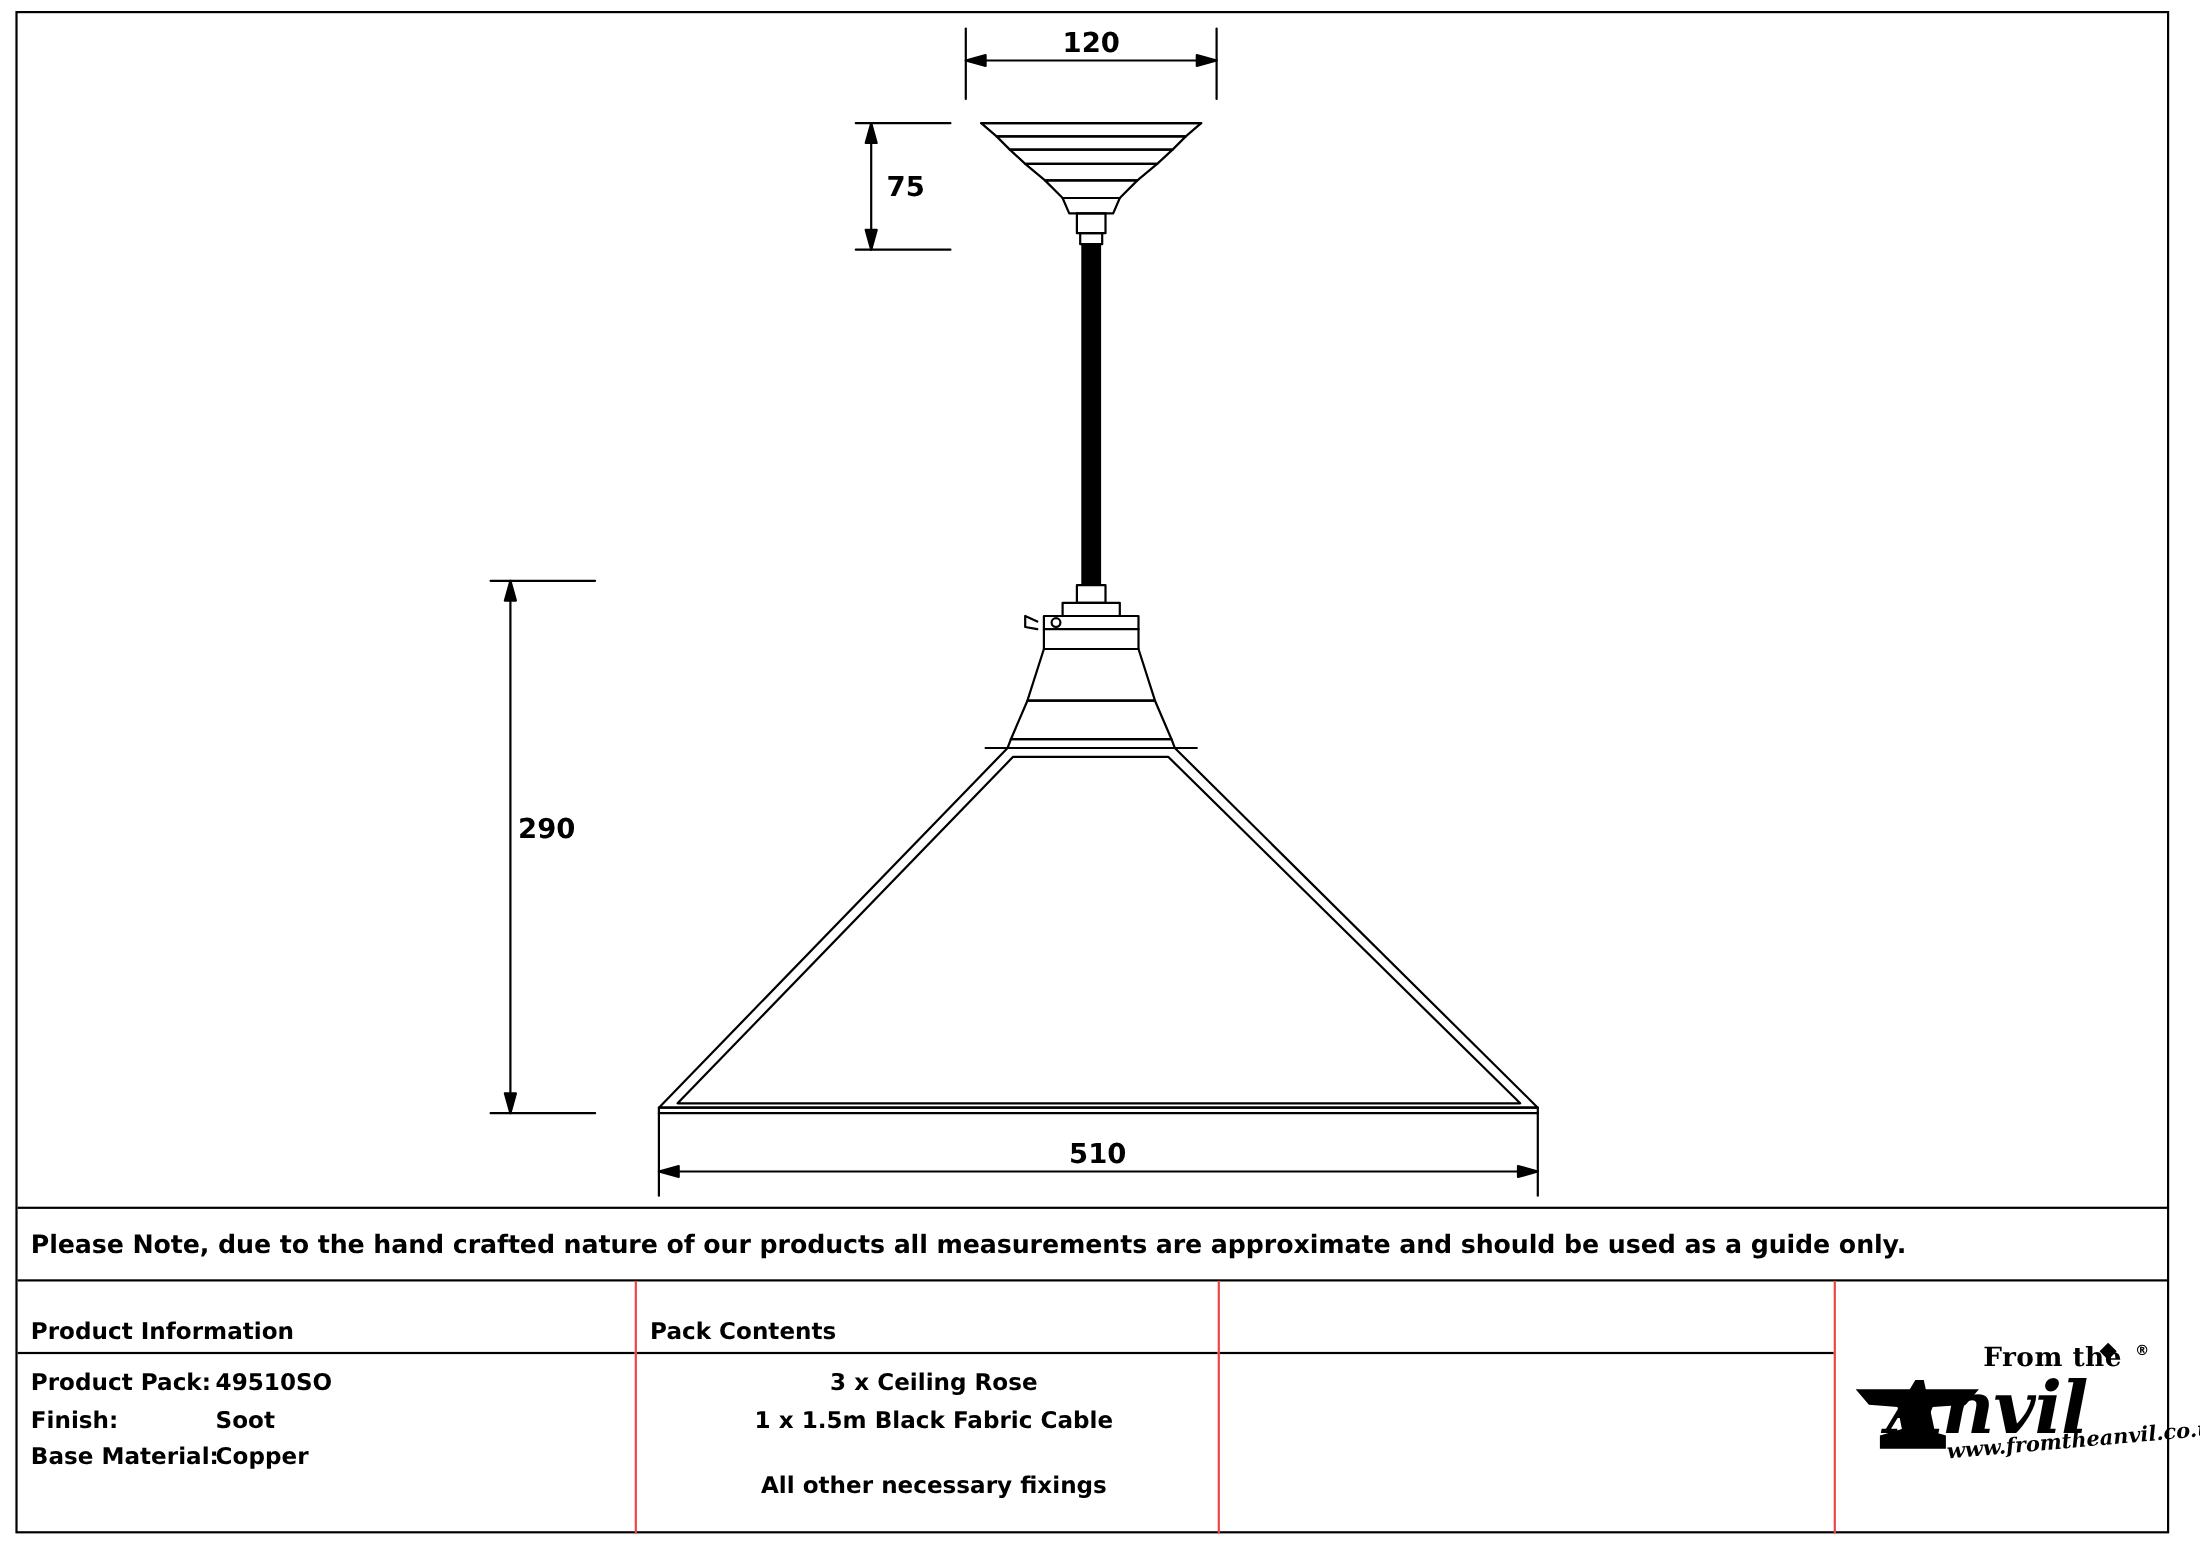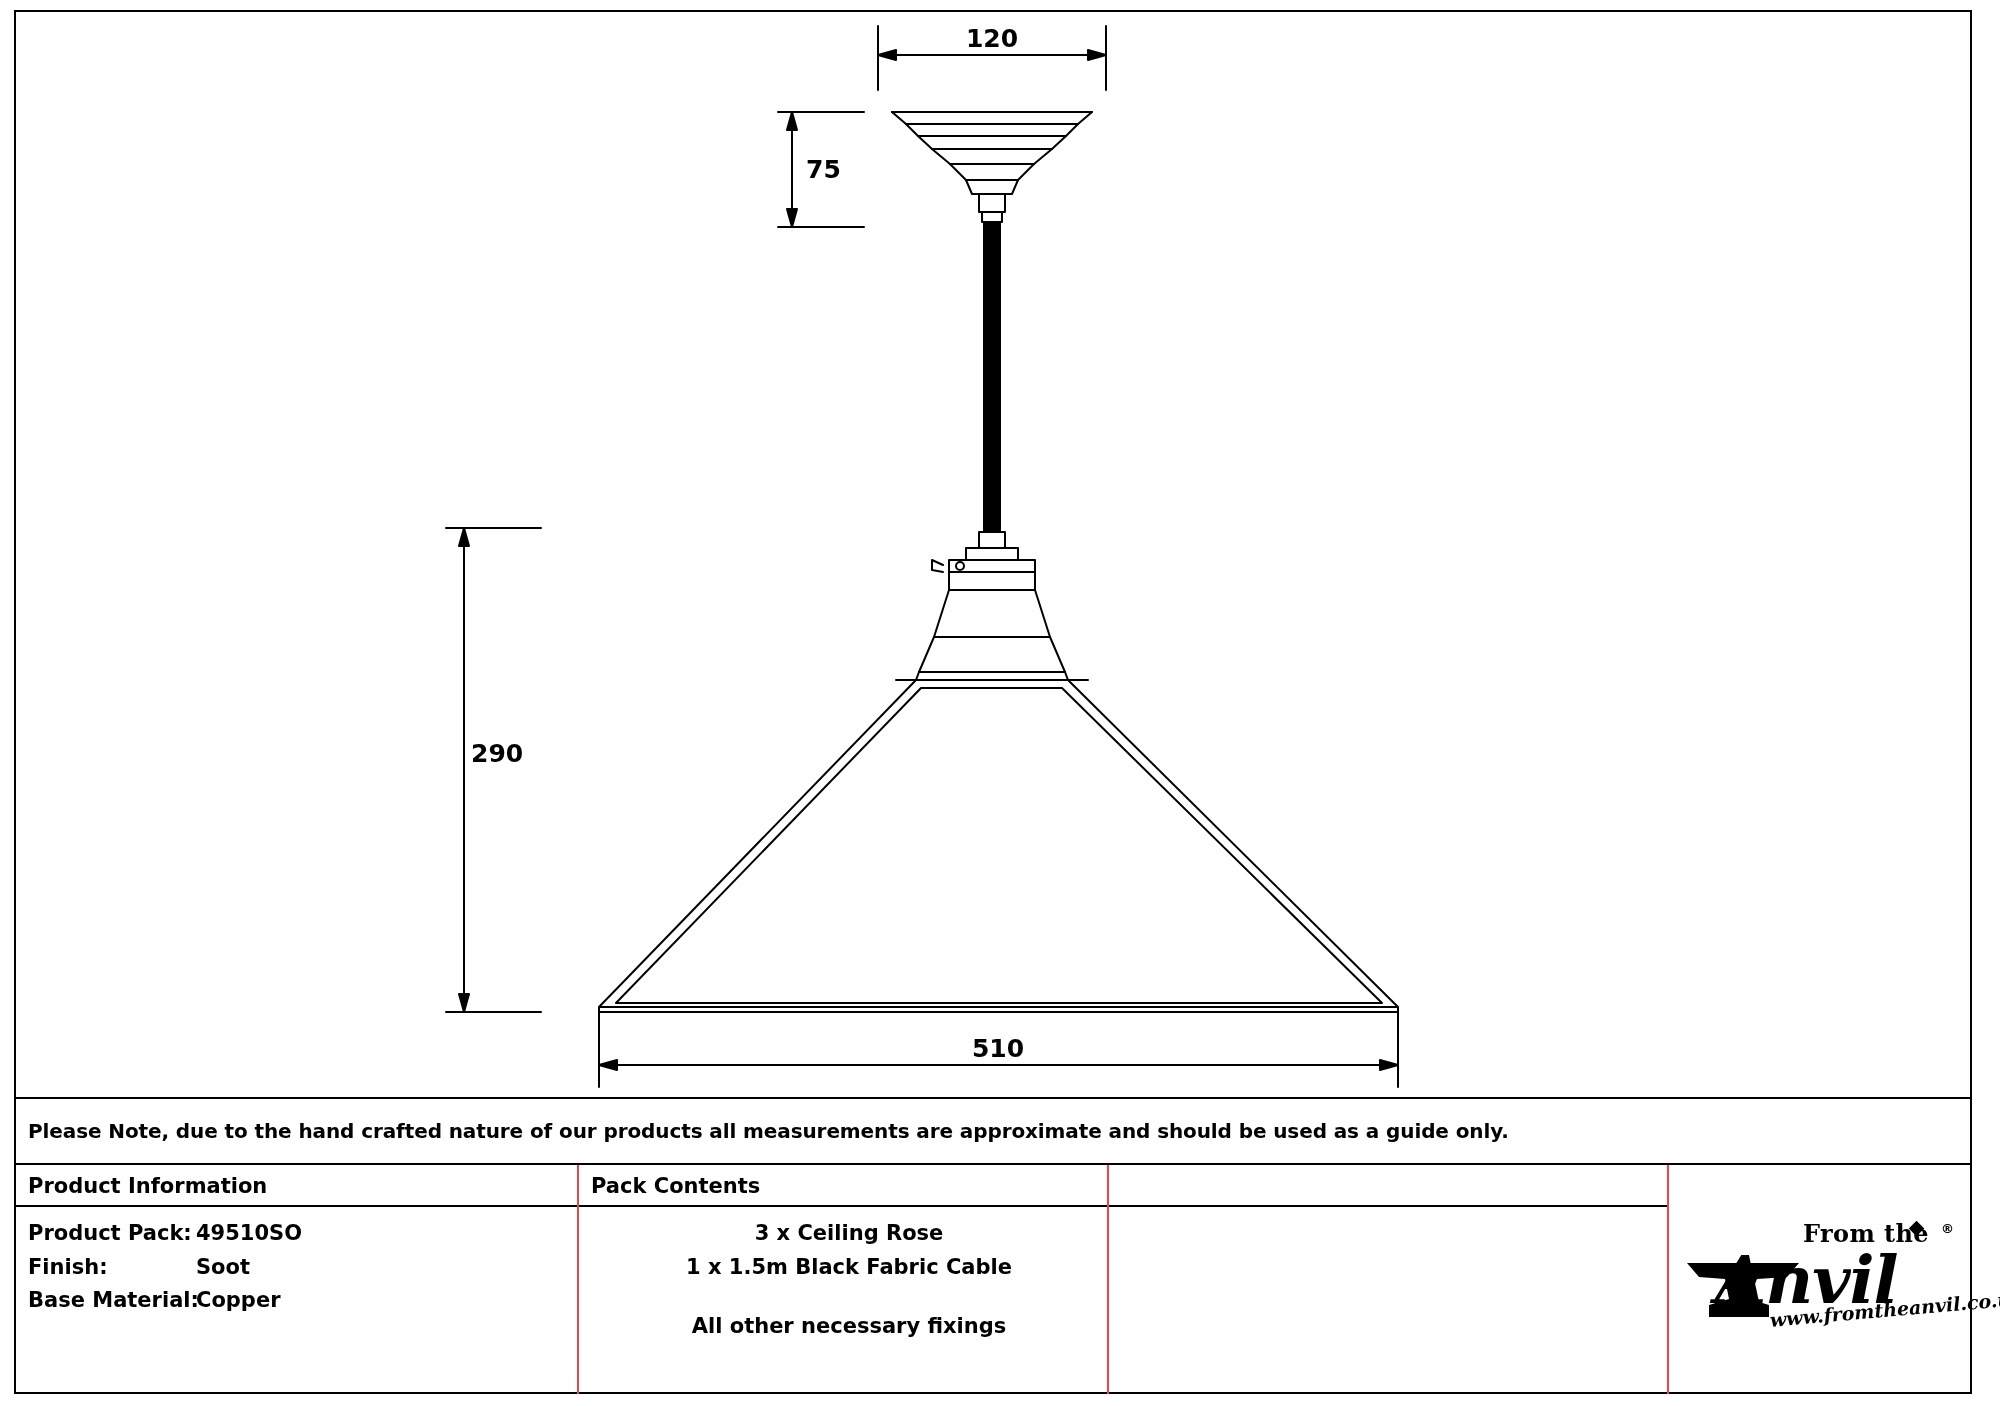--- a/index.html
+++ b/index.html
@@ -42,21 +42,21 @@
     width: 100%;
     height: 68px;
     border-top: 2px solid #000;
     border-bottom: 2px solid #000;
     box-sizing: border-box;
   }
   #note-text {
     position: absolute;
     left: 12px;
     top: 20px;
-    font-size: 20px;
+    font-size: 23px;
     font-weight: bold;
     letter-spacing: -0.1px;
     white-space: nowrap;
   }
 
   
   #table {
     position: absolute;
     left: 0;
     top: 1153px;
@@ -74,20 +74,21 @@
   .col-info    { width: 561px; }
   .col-pack    { width: 530px; }
   .col-blank   { width: 560px; }
   .col-logo    { width: 303px; }
 
   .col-head {
     position: relative;
     height: 42px;
     border-bottom: 2px solid #000;
     box-sizing: border-box;
+    margin-top: 24px;
   }
   .col-head span {
     position: absolute;
     left: 12px;
     top: 9px;
     font-size: 21px;
     font-weight: bold;
   }
   .col-body {
     position: relative;

